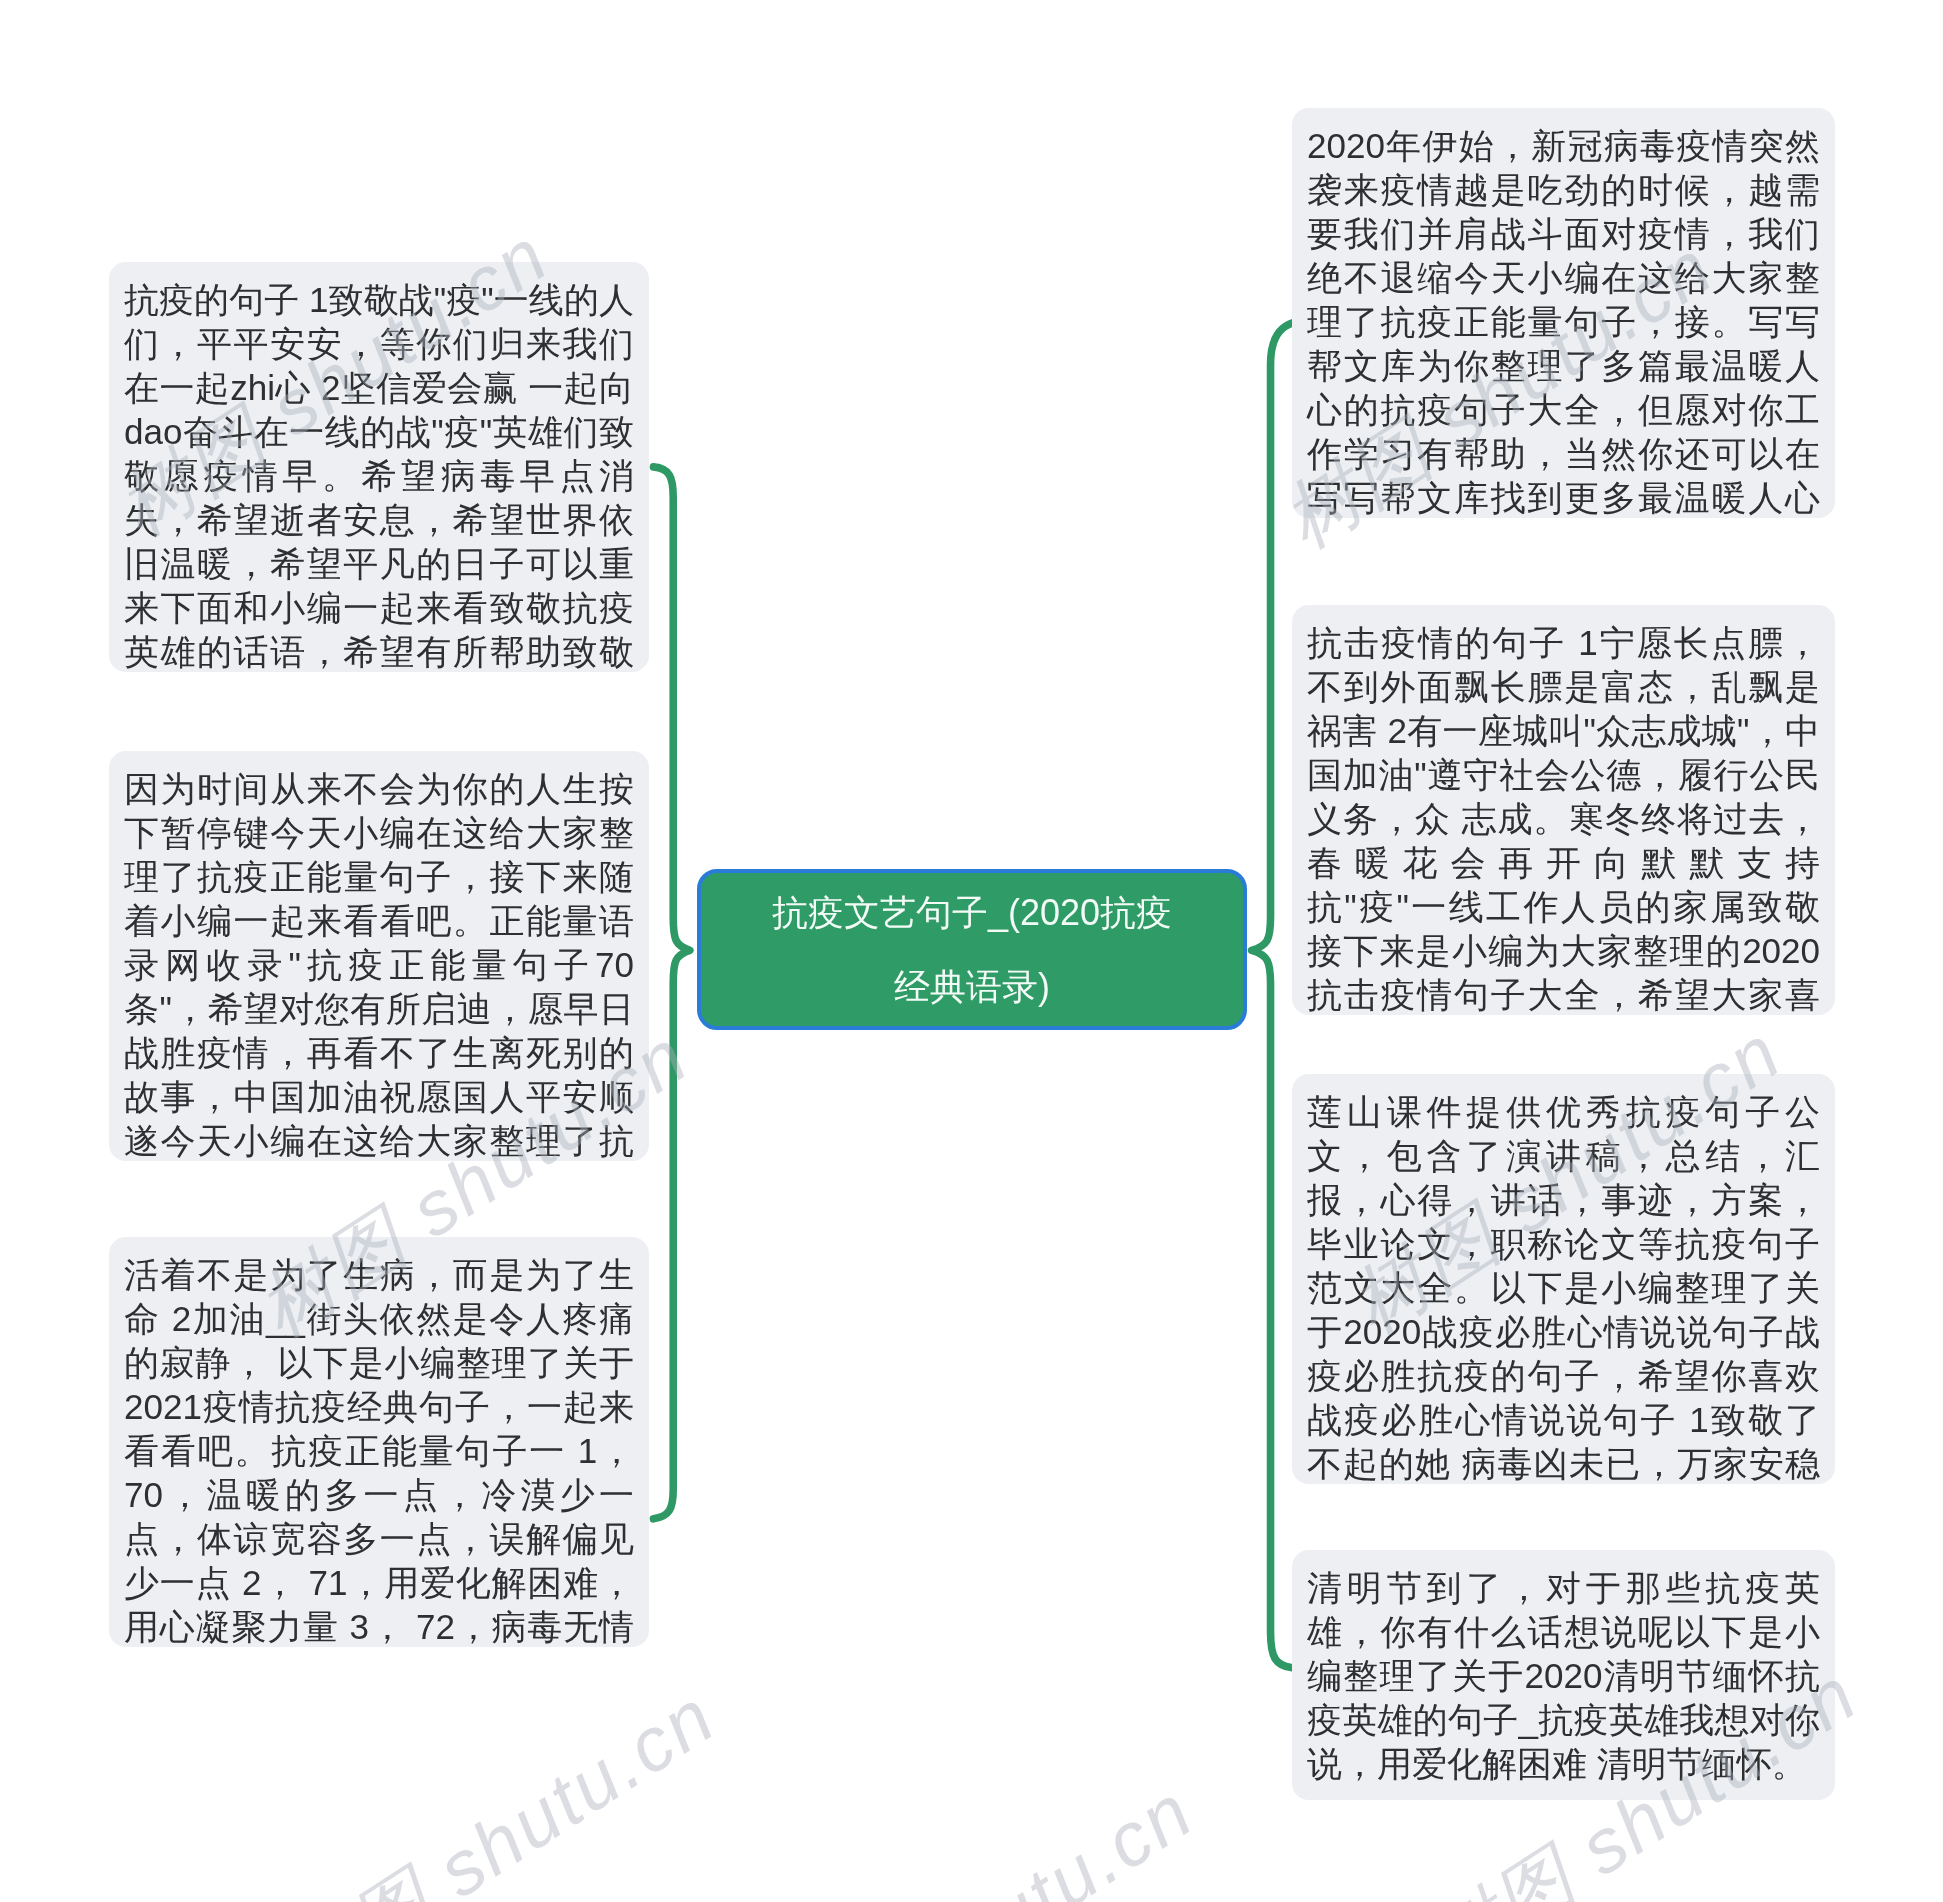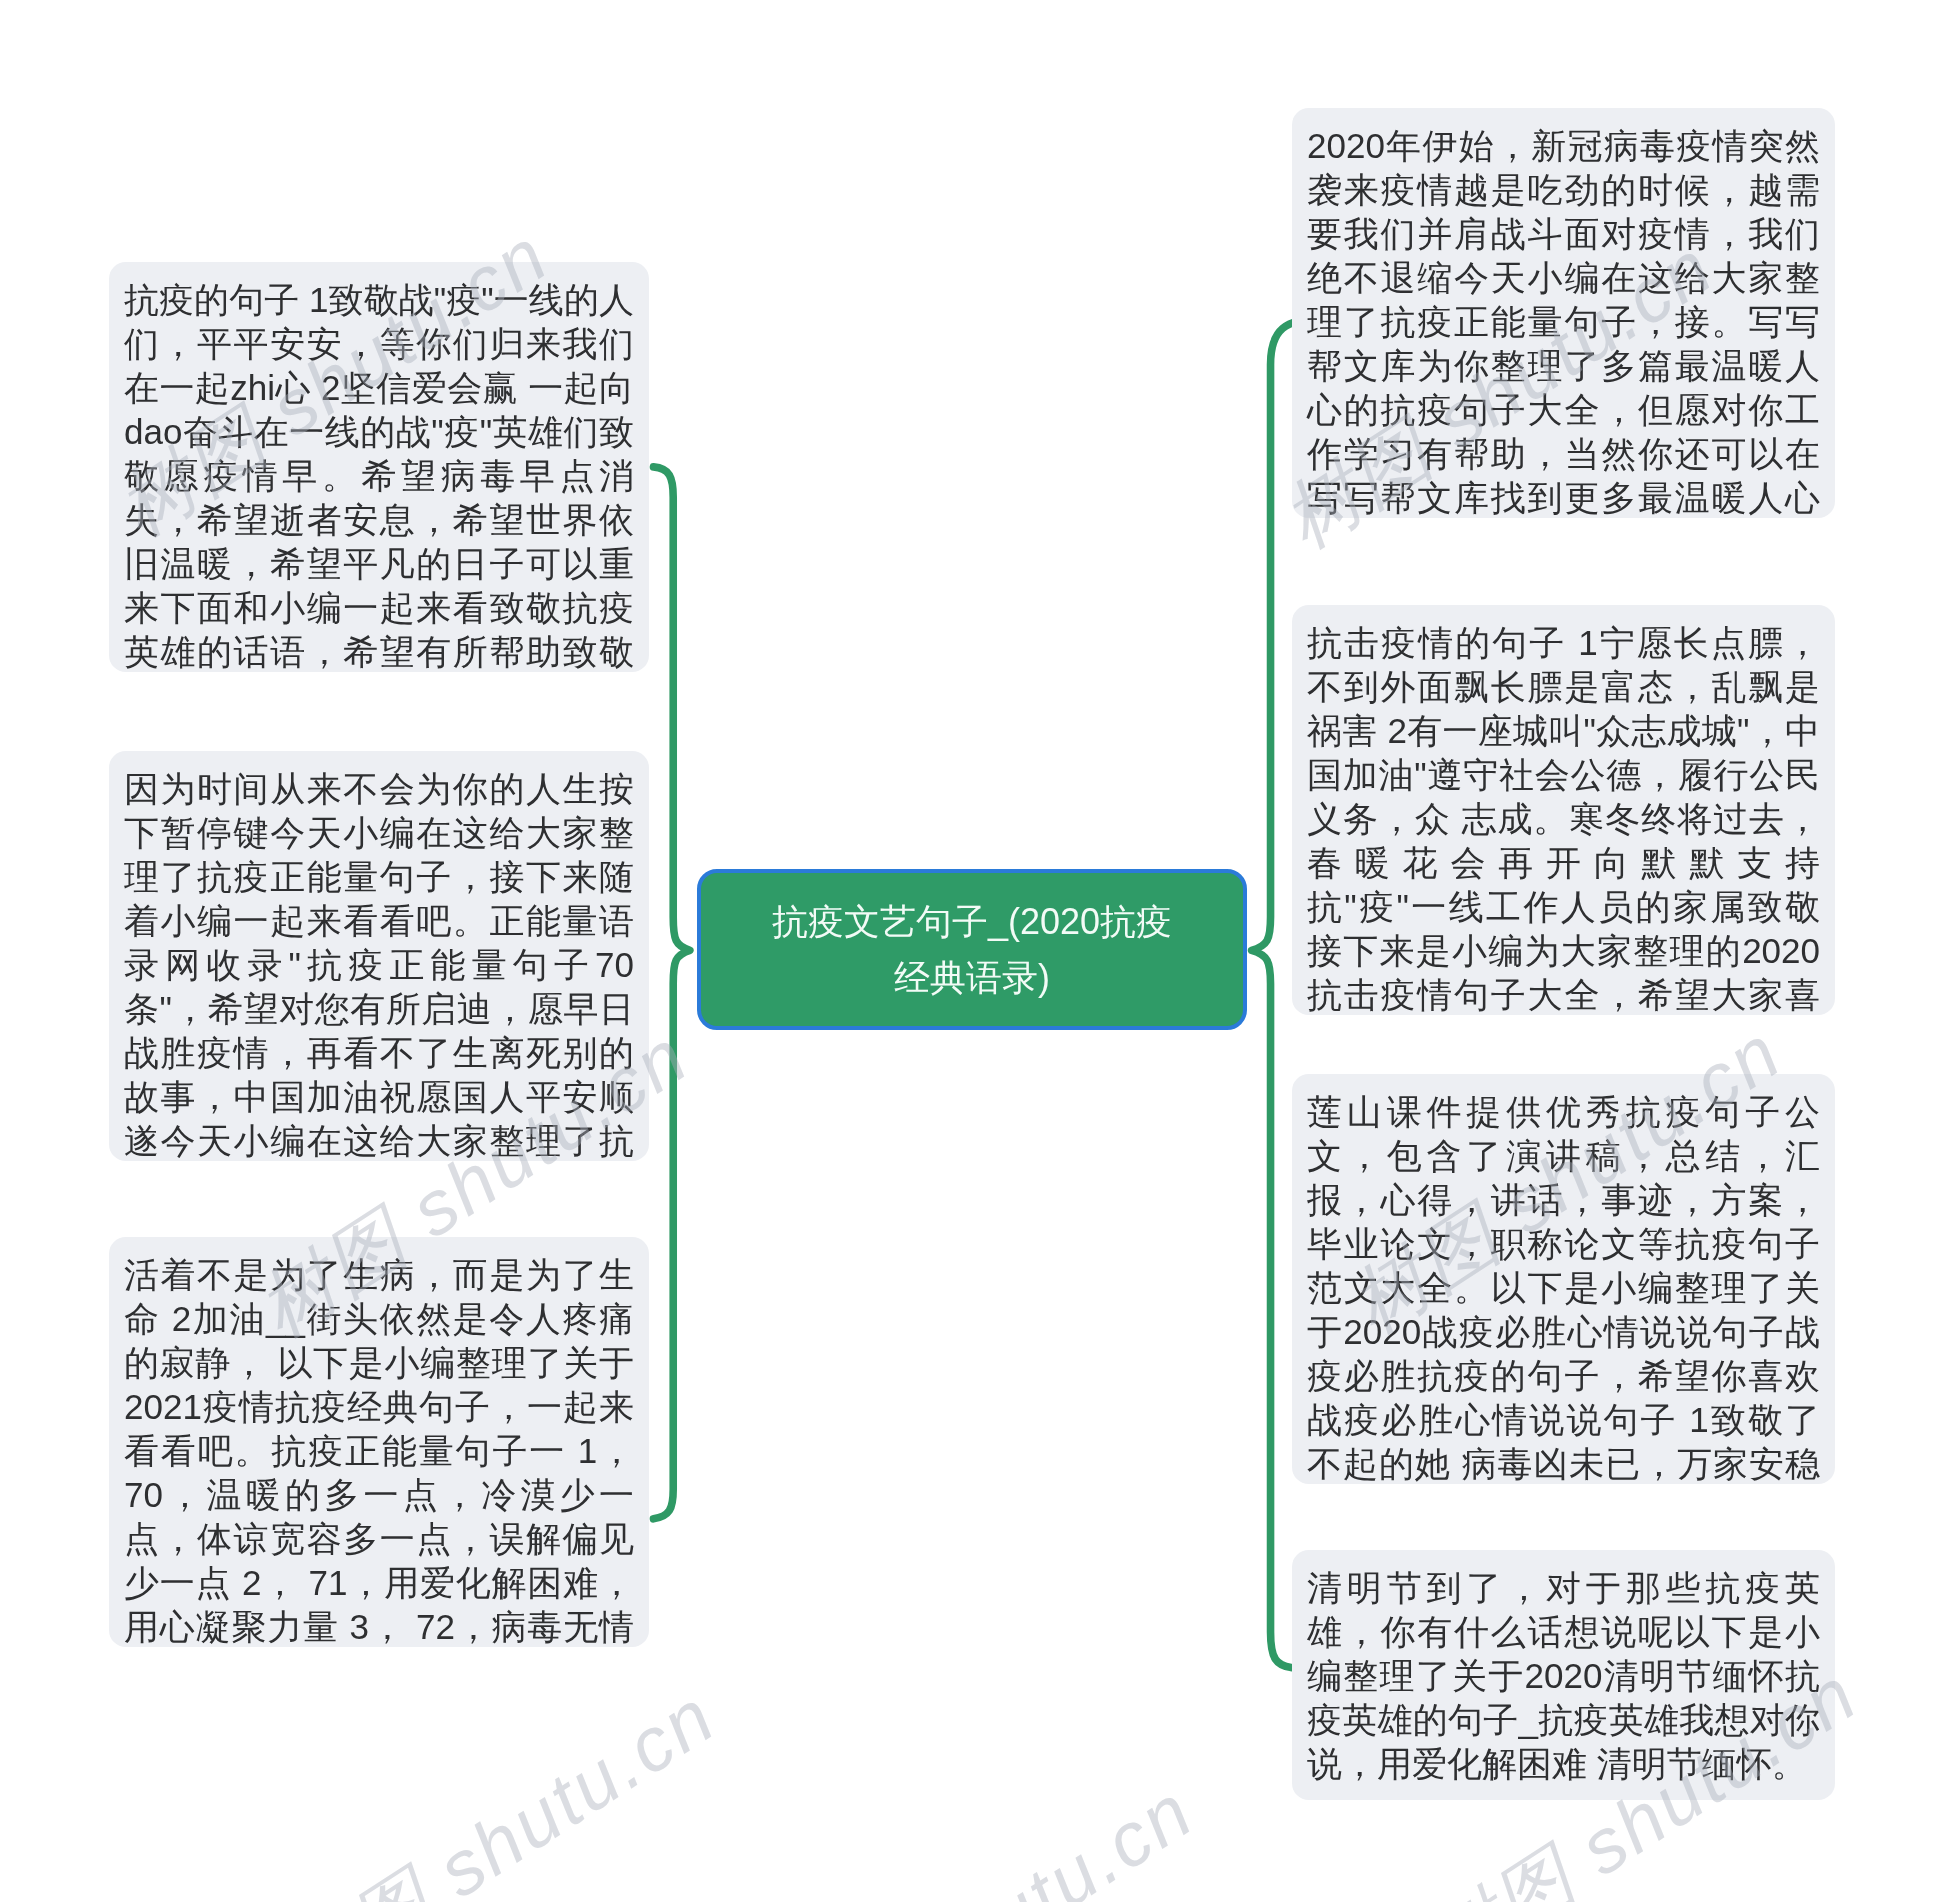--- a/index.html
+++ b/index.html
@@ -34,21 +34,21 @@
   .r2{top:605px;height:410px;}
   .r3{top:1074px;height:410px;}
   .r4{top:1550px;height:250px;}
   #root-node{
     position:absolute;left:697px;top:869px;width:550px;height:161px;
     box-sizing:border-box;background:var(--node-fill);
     border:4.6px solid var(--node-border);border-radius:20px;
     display:flex;align-items:center;justify-content:center;
   }
   #root-node span{
-    font-size:36px;line-height:56px;color:var(--node-text);
+    font-size:36px;line-height:74px;color:var(--node-text);
     text-align:center;white-space:pre-line;
   }
   .wm{
     position:absolute;font-size:76px;letter-spacing:3px;font-style:italic;
     color:var(--watermark);opacity:.42;white-space:nowrap;
     transform:translate(-50%,-50%) rotate(-33deg);pointer-events:none;
   }
 </style>
 </head>
 <body>

